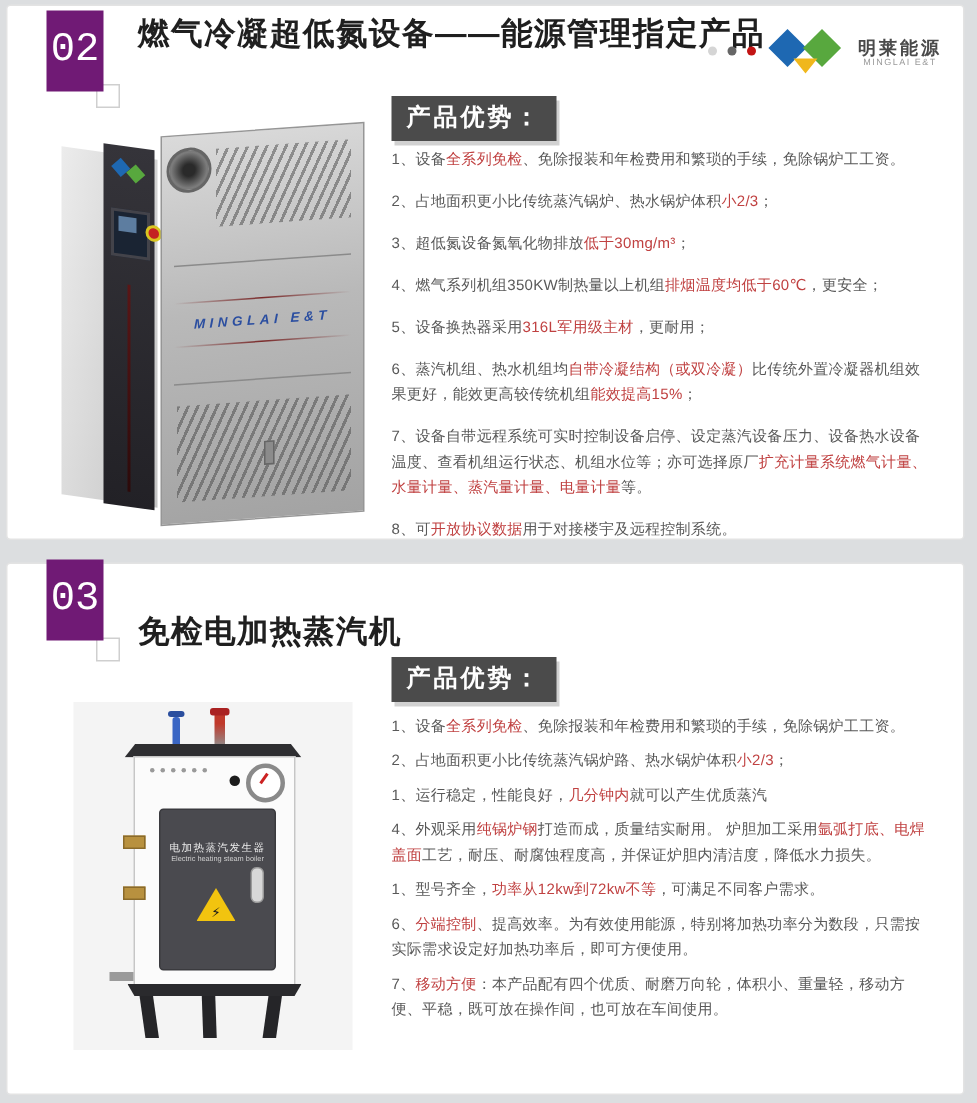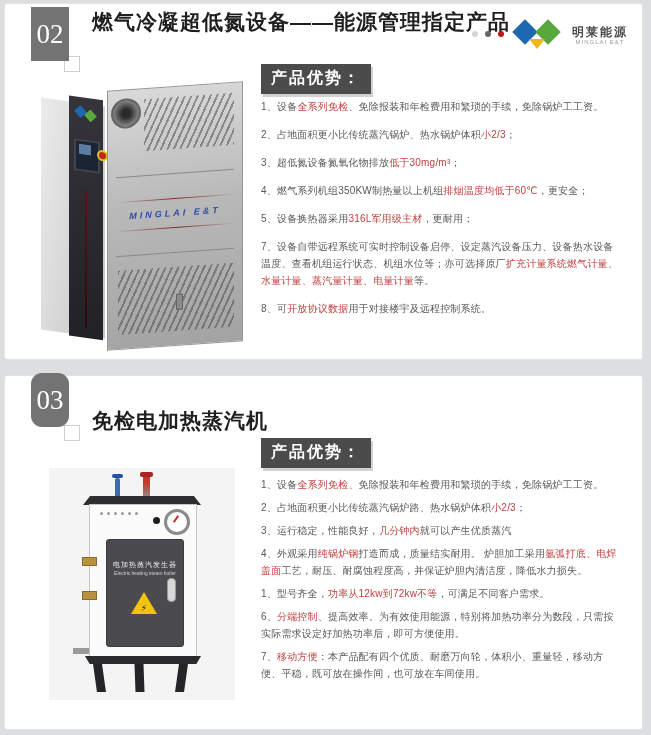--- a/index.html
+++ b/index.html
@@ -10,22 +10,22 @@
   }
   .card{
     position:absolute;left:4px;right:8px;background:#ffffff;
     border:1px solid #e3e3e3;border-radius:3px;
   }
   #card1{top:3px;height:355px;}
   #card2{top:375px;height:353px;}
 
   
   .badge{
-    position:absolute;left:26px;width:38px;height:54px;background:#737373;
-    color:#fff;font-family:Liberation Serif, serif;
+    position:absolute;left:26px;width:38px;height:54px;background:#701a75;
+    color:#fff;font-family:Liberation Mono, monospace;
     font-size:27px;display:flex;align-items:center;justify-content:center;
     z-index:3;
   }
   .badge-square{
     position:absolute;left:59px;width:14px;height:14px;background:#fff;
     border:1px solid #cfcfcf;z-index:2;
   }
   .section-title{
     position:absolute;left:87px;font-size:21px;font-weight:bold;color:#1f1f1f;
     letter-spacing:1px;white-space:nowrap;
@@ -196,28 +196,29 @@
     </div>
   </div>
 
   <div class="adv-label" style="top:60px;">产品优势：</div>
   <ul class="adv-list" id="list1" style="top:94px;">
       <li><span>1、设备</span><span class="red">全系列免检</span><span>、免除报装和年检费用和繁琐的手续，免除锅炉工工资。</span></li>
       <li><span>2、占地面积更小比传统蒸汽锅炉、热水锅炉体积</span><span class="red">小2/3</span><span>；</span></li>
       <li><span>3、超低氮设备氮氧化物排放</span><span class="red">低于30mg/m³</span><span>；</span></li>
       <li><span>4、燃气系列机组350KW制热量以上机组</span><span class="red">排烟温度均低于60℃</span><span>，更安全；</span></li>
       <li><span>5、设备换热器采用</span><span class="red">316L军用级主材</span><span>，更耐用；</span></li>
+      <li><span>6、蒸汽机组、热水机组均</span><span class="red">自带冷凝结构（或双冷凝）</span><span>比传统外置冷凝器机组效果更好，能效更高较传统机组</span><span class="red">能效提高15%</span><span>；</span></li>
       <li><span>7、设备自带远程系统可实时控制设备启停、设定蒸汽设备压力、设备热水设备温度、查看机组运行状态、机组水位等；亦可选择原厂</span><span class="red">扩充计量系统燃气计量、水量计量、蒸汽量计量、电量计量</span><span>等。</span></li>
       <li><span>8、可</span><span class="red">开放协议数据</span><span>用于对接楼宇及远程控制系统。</span></li>
     </ul>
 </div>
 
 <div class="card" id="card2">
   <div class="badge-square" style="top:49px;"></div>
-  <div class="badge" style="top:-3px;border-radius:11px;">
+  <div class="badge" style="top:-3px;">
     <span>03</span>
   </div>
   <div class="section-title" style="top:31px;text-align:center;">免检电加热蒸汽机</div>
 
   <div class="photo2">
     <div class="p2-valve-blue"></div>
     <div class="p2-valve-red"></div>
     <div class="p2-top"></div>
     <div class="p2-body">
       <div class="p2-lights">
@@ -245,19 +246,19 @@
     <div class="p2-frame"></div>
     <div class="p2-leg a"></div>
     <div class="p2-leg b"></div>
     <div class="p2-leg c"></div>
   </div>
 
   <div class="adv-label" style="top:62px;">产品优势：</div>
   <ul class="adv-list" id="list2" style="top:100px;">
       <li><span>1、设备</span><span class="red">全系列免检</span><span>、免除报装和年检费用和繁琐的手续，免除锅炉工工资。</span></li>
       <li><span>2、占地面积更小比传统蒸汽锅炉路、热水锅炉体积</span><span class="red">小2/3</span><span>；</span></li>
-      <li><span>3、运行稳定，性能良好，</span><span class="red">几分钟内</span><span>就可以产生优质蒸汽</span></li>
+      <li><span>1、运行稳定，性能良好，</span><span class="red">几分钟内</span><span>就可以产生优质蒸汽</span></li>
       <li><span>4、外观采用</span><span class="red">纯锅炉钢</span><span>打造而成，质量结实耐用。 炉胆加工采用</span><span class="red">氩弧打底、电焊盖面</span><span>工艺，耐压、耐腐蚀程度高，并保证炉胆内清洁度，降低水力损失。</span></li>
       <li><span>1、型号齐全，</span><span class="red">功率从12kw到72kw不等</span><span>，可满足不同客户需求。</span></li>
       <li><span>6、</span><span class="red">分端控制</span><span>、提高效率。为有效使用能源，特别将加热功率分为数段，只需按实际需求设定好加热功率后，即可方便使用。</span></li>
       <li><span>7、</span><span class="red">移动方便</span><span>：本产品配有四个优质、耐磨万向轮，体积小、重量轻，移动方便、平稳，既可放在操作间，也可放在车间使用。</span></li>
     </ul>
 </div>
 
 </body></html>

